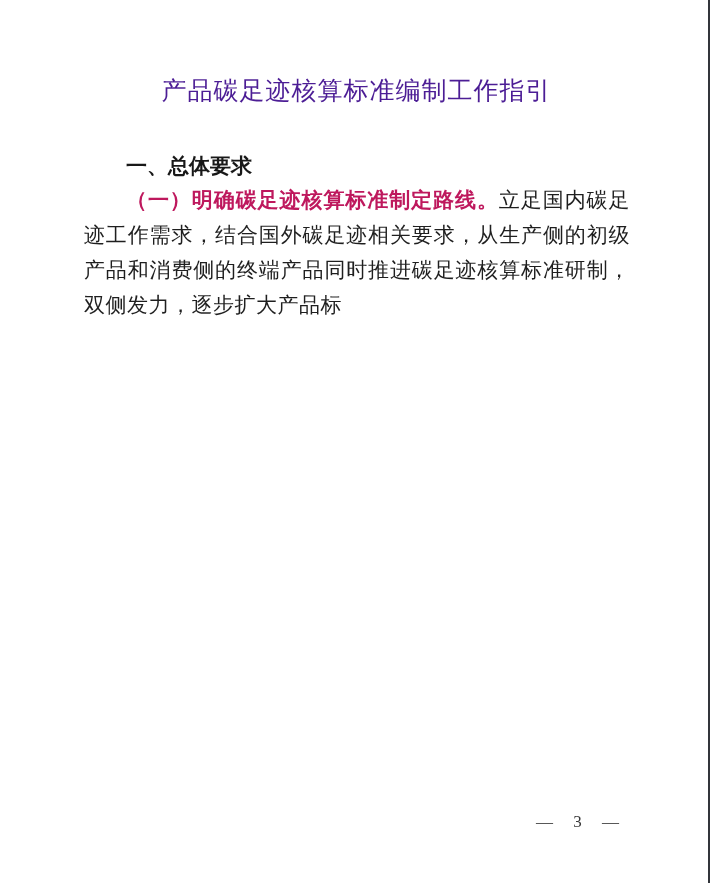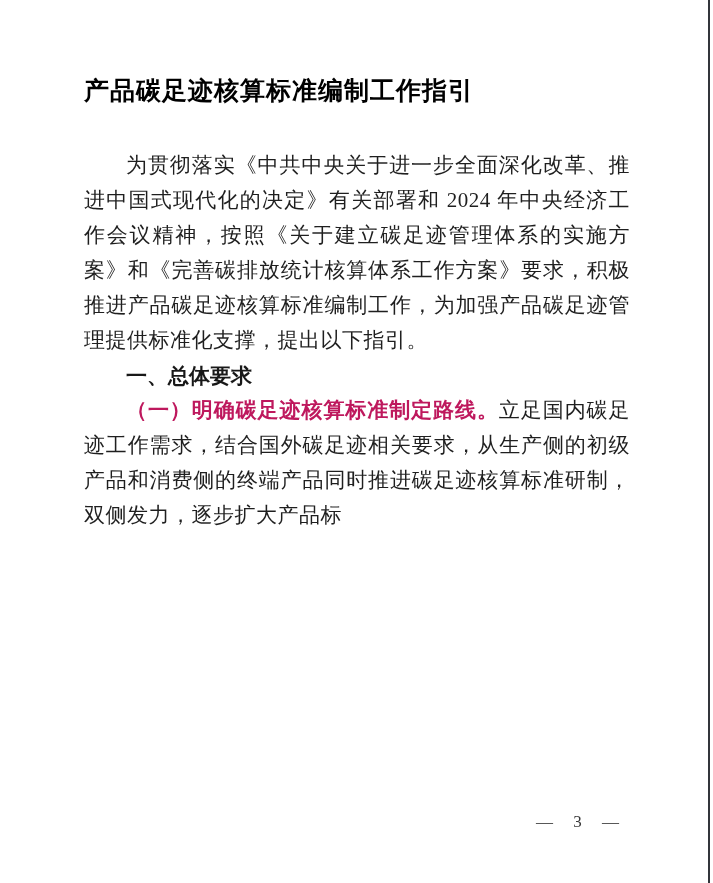--- a/index.html
+++ b/index.html
@@ -20,27 +20,27 @@
   .scan-edge {
     position: absolute;
     top: 0;
     right: 3px;
     width: 2px;
     height: 883px;
     background: #32353b;
   }
   .doc-title {
     margin: 74px 84px 0 84px;
-    text-align: left;
+    text-align: center;
     font-family: "Liberation Sans", "DejaVu Sans", sans-serif;
-    font-weight: bold;
+    font-weight: normal;
     font-size: 25px;
     line-height: 32px;
     letter-spacing: 1px;
-    color: #000000;
+    color: #4c1d95;
   }
   .body-text {
     position: absolute;
     top: 148px;
     left: 84px;
     width: 546px;
     font-size: 21px;
     line-height: 35px;
     text-align: justify;
     text-justify: inter-character;
@@ -78,21 +78,20 @@
 <body>
 
 <div class="page">
 
   <div class="scan-edge"></div>
 
   <h1 class="doc-title">产品碳足迹核算标准编制工作指引</h1>
 
   <div class="body-text">
 
-    <p class="para">为贯彻落实《中共中央关于进一步全面深化改革、推进中国式现代化的决定》有关部署和 2024 年中央经济工作会议精神，按照《关于建立碳足迹管理体系的实施方案》和《完善碳排放统计核算体系工作方案》要求，积极推进产品碳足迹核算标准编制工作，为加强产品碳足迹管理提供标准化支撑，提出以下指引。</p>
 
     <p class="heading">一、总体要求</p>
 
 
 
     <p class="para"><span class="lead-kai">（一）明确碳足迹核算标准制定路线。</span><span>立足国内碳足迹工作需求，结合国外碳足迹相关要求，从生产侧的初级产品和消费侧的终端产品同时推进碳足迹核算标准研制，双侧发力，逐步扩大产品标</span></p>
 
   </div>
 
   <div class="page-number">— 3 —</div>

